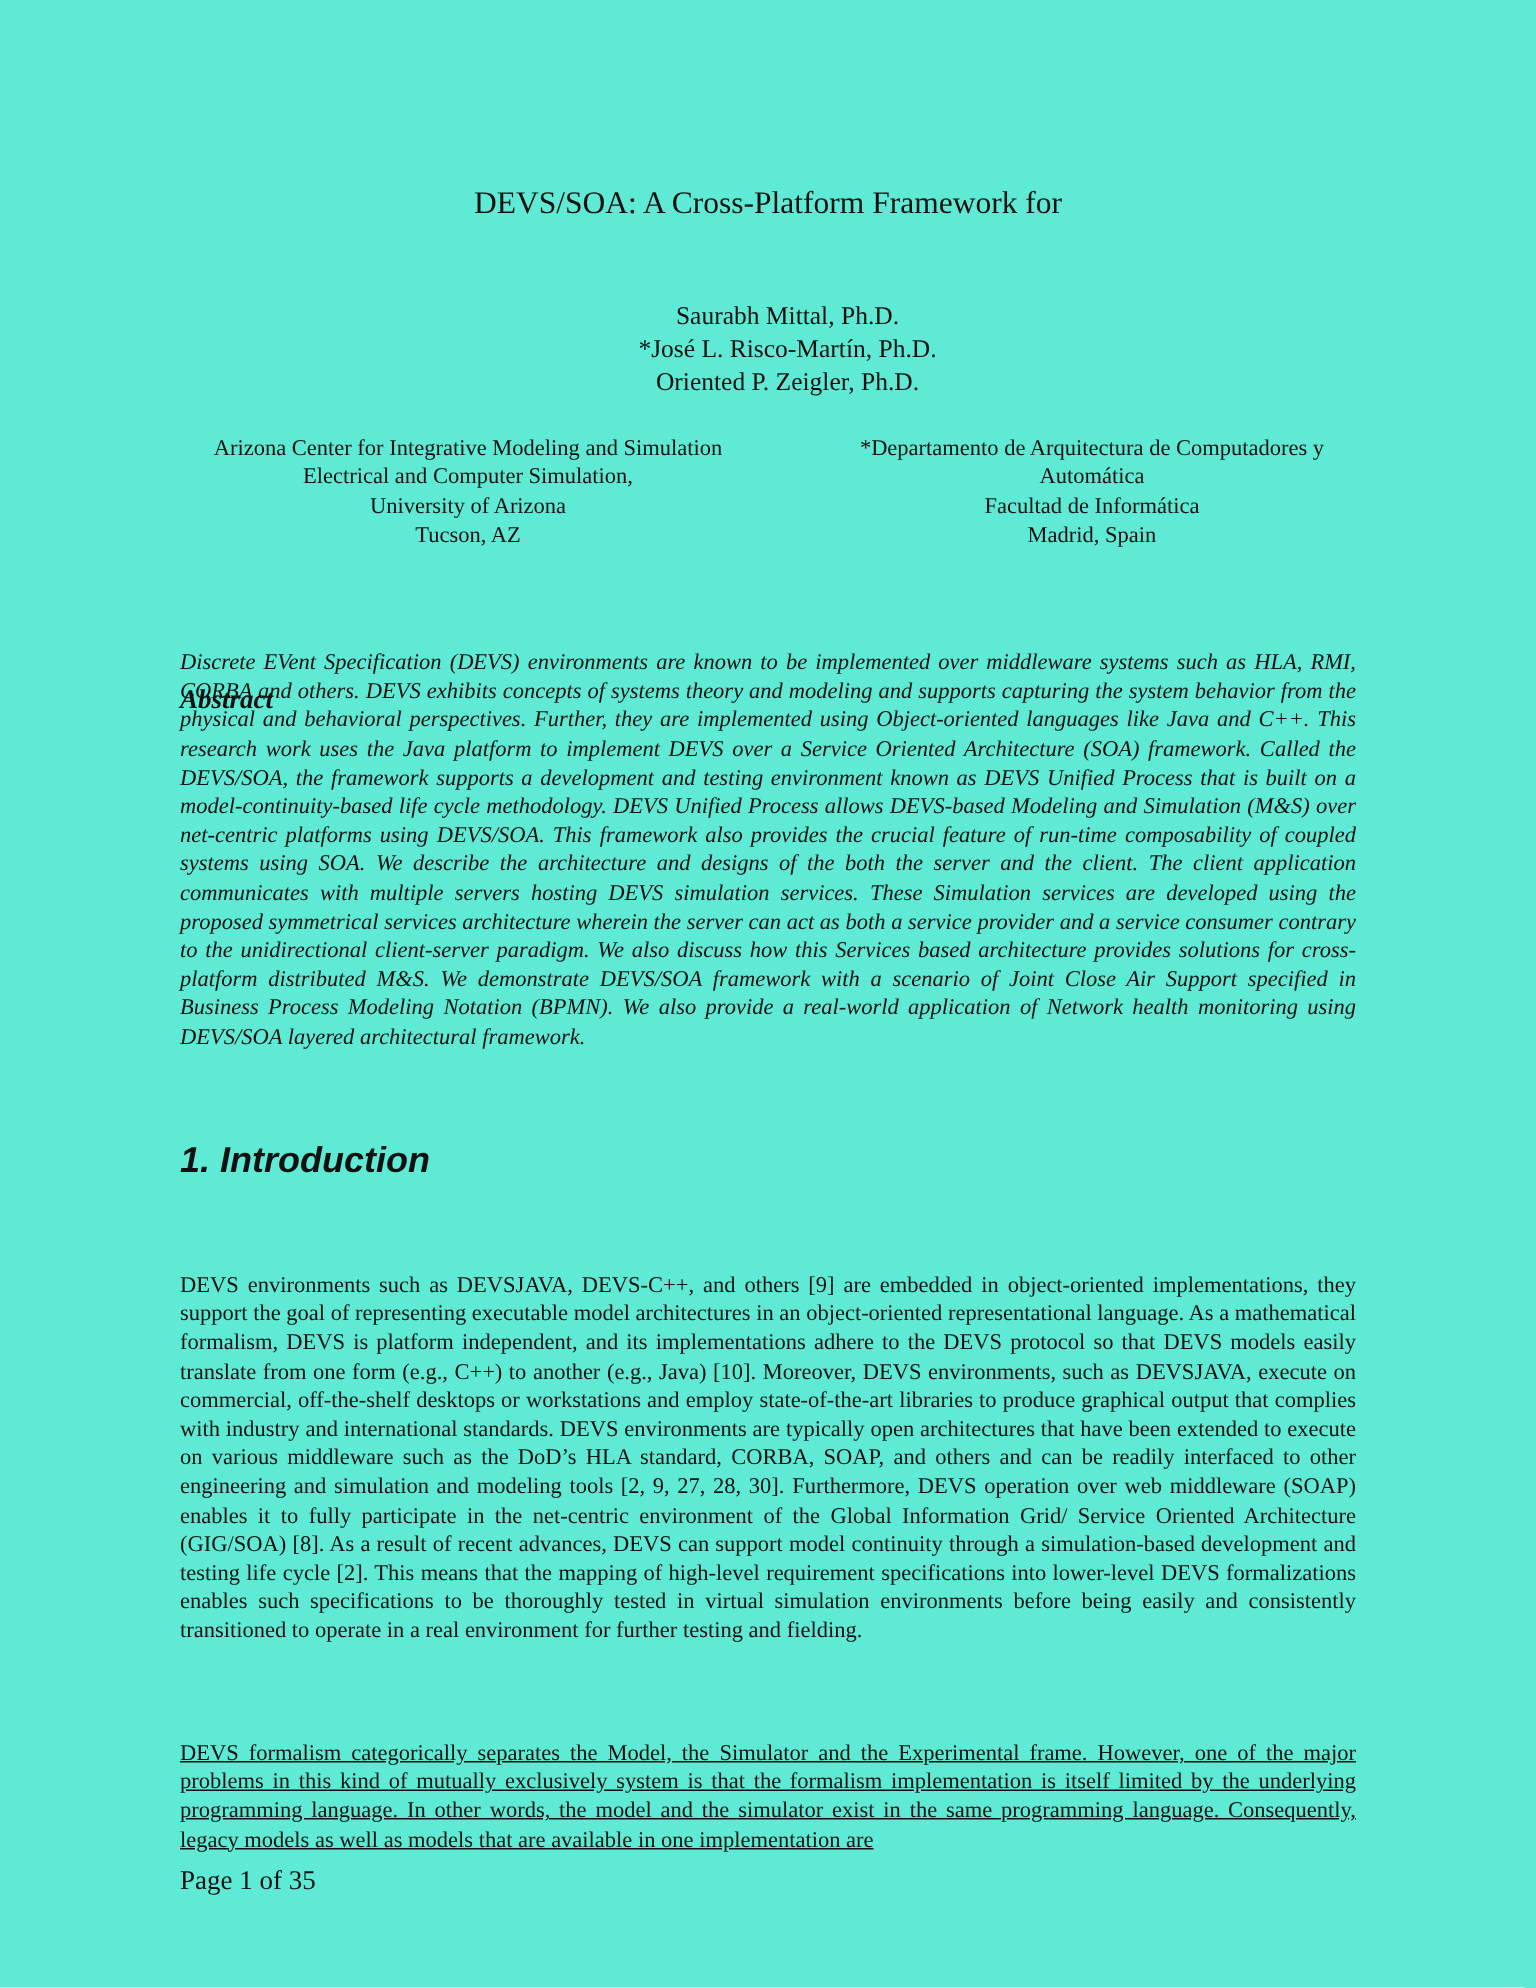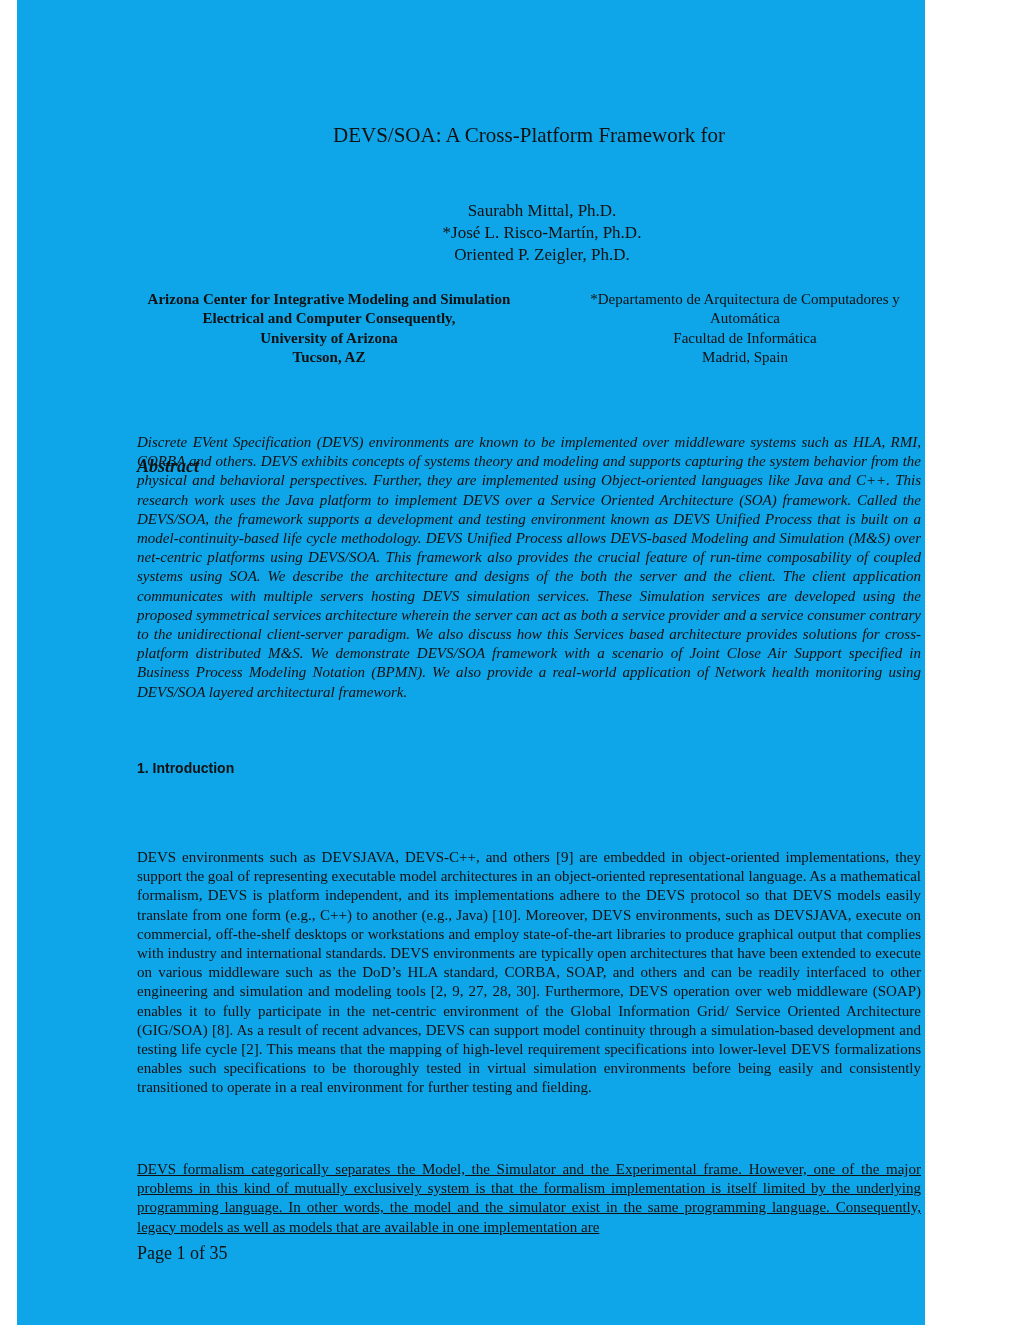--- a/index.html
+++ b/index.html
@@ -10,25 +10,25 @@
     body {
       width: 1024px;
       height: 1325px;
       position: relative;
       font-family: "Liberation Serif", "DejaVu Serif", serif;
       color: #111111;
       overflow: hidden;
     }
     .page {
       position: absolute;
-      left: 17px;
+      left: 0;
       top: 0;
-      width: 908px;
+      width: 1024px;
       height: 1325px;
-      background: #0ea5e9;
+      background: #5eead4;
     }
     .title {
       position: absolute;
       left: 0;
       width: 1024px;
       top: 122px;
       text-align: center;
       font-size: 21px;
       line-height: 27px;
     }
@@ -43,21 +43,21 @@
       line-height: 22px;
       padding-left: 13px;
     }
     .affil {
       position: absolute;
       top: 290px;
       font-size: 15px;
       line-height: 19.4px;
       text-align: center;
     }
-    .affil.left { left: 112px; width: 400px; font-weight: bold; }
+    .affil.left { left: 112px; width: 400px; }
     .affil.right { left: 528px; width: 400px; }
     .abstract-heading {
       position: absolute;
       left: 120px;
       top: 410px;
       font-size: 18px;
       font-weight: bold;
       font-style: italic;
       margin-top: 46px;
     }
@@ -69,22 +69,23 @@
       font-size: 15px;
       line-height: 19.2px;
       font-style: italic;
       text-align: justify;
     }
     .section-heading {
       position: absolute;
       left: 120px;
       top: 760px;
       font-family: "Liberation Sans", "DejaVu Sans", sans-serif;
-      font-size: 14px;
+      font-size: 24px;
       font-weight: bold;
+      font-style: italic;
     }
     .para {
       position: absolute;
       left: 120px;
       width: 784px;
       font-size: 15px;
       line-height: 19.2px;
       text-align: justify;
       margin-top: 32px;
     }
@@ -107,21 +108,21 @@
   </div>
 
   <div class="authors">
     <div>Saurabh Mittal, Ph.D.</div>
     <div>*José L. Risco-Martín, Ph.D.</div>
     <div>Oriented P. Zeigler, Ph.D.</div>
   </div>
 
   <div class="affil left">
     <div>Arizona Center for Integrative Modeling and Simulation</div>
-    <div>Electrical and Computer Consequently,</div>
+    <div>Electrical and Computer Simulation,</div>
     <div>University of Arizona</div>
     <div>Tucson, AZ</div>
   </div>
 
   <div class="affil right">
     <div>*Departamento de Arquitectura de Computadores y</div>
     <div>Automática</div>
     <div>Facultad de Informática</div>
     <div>Madrid, Spain</div>
   </div>

